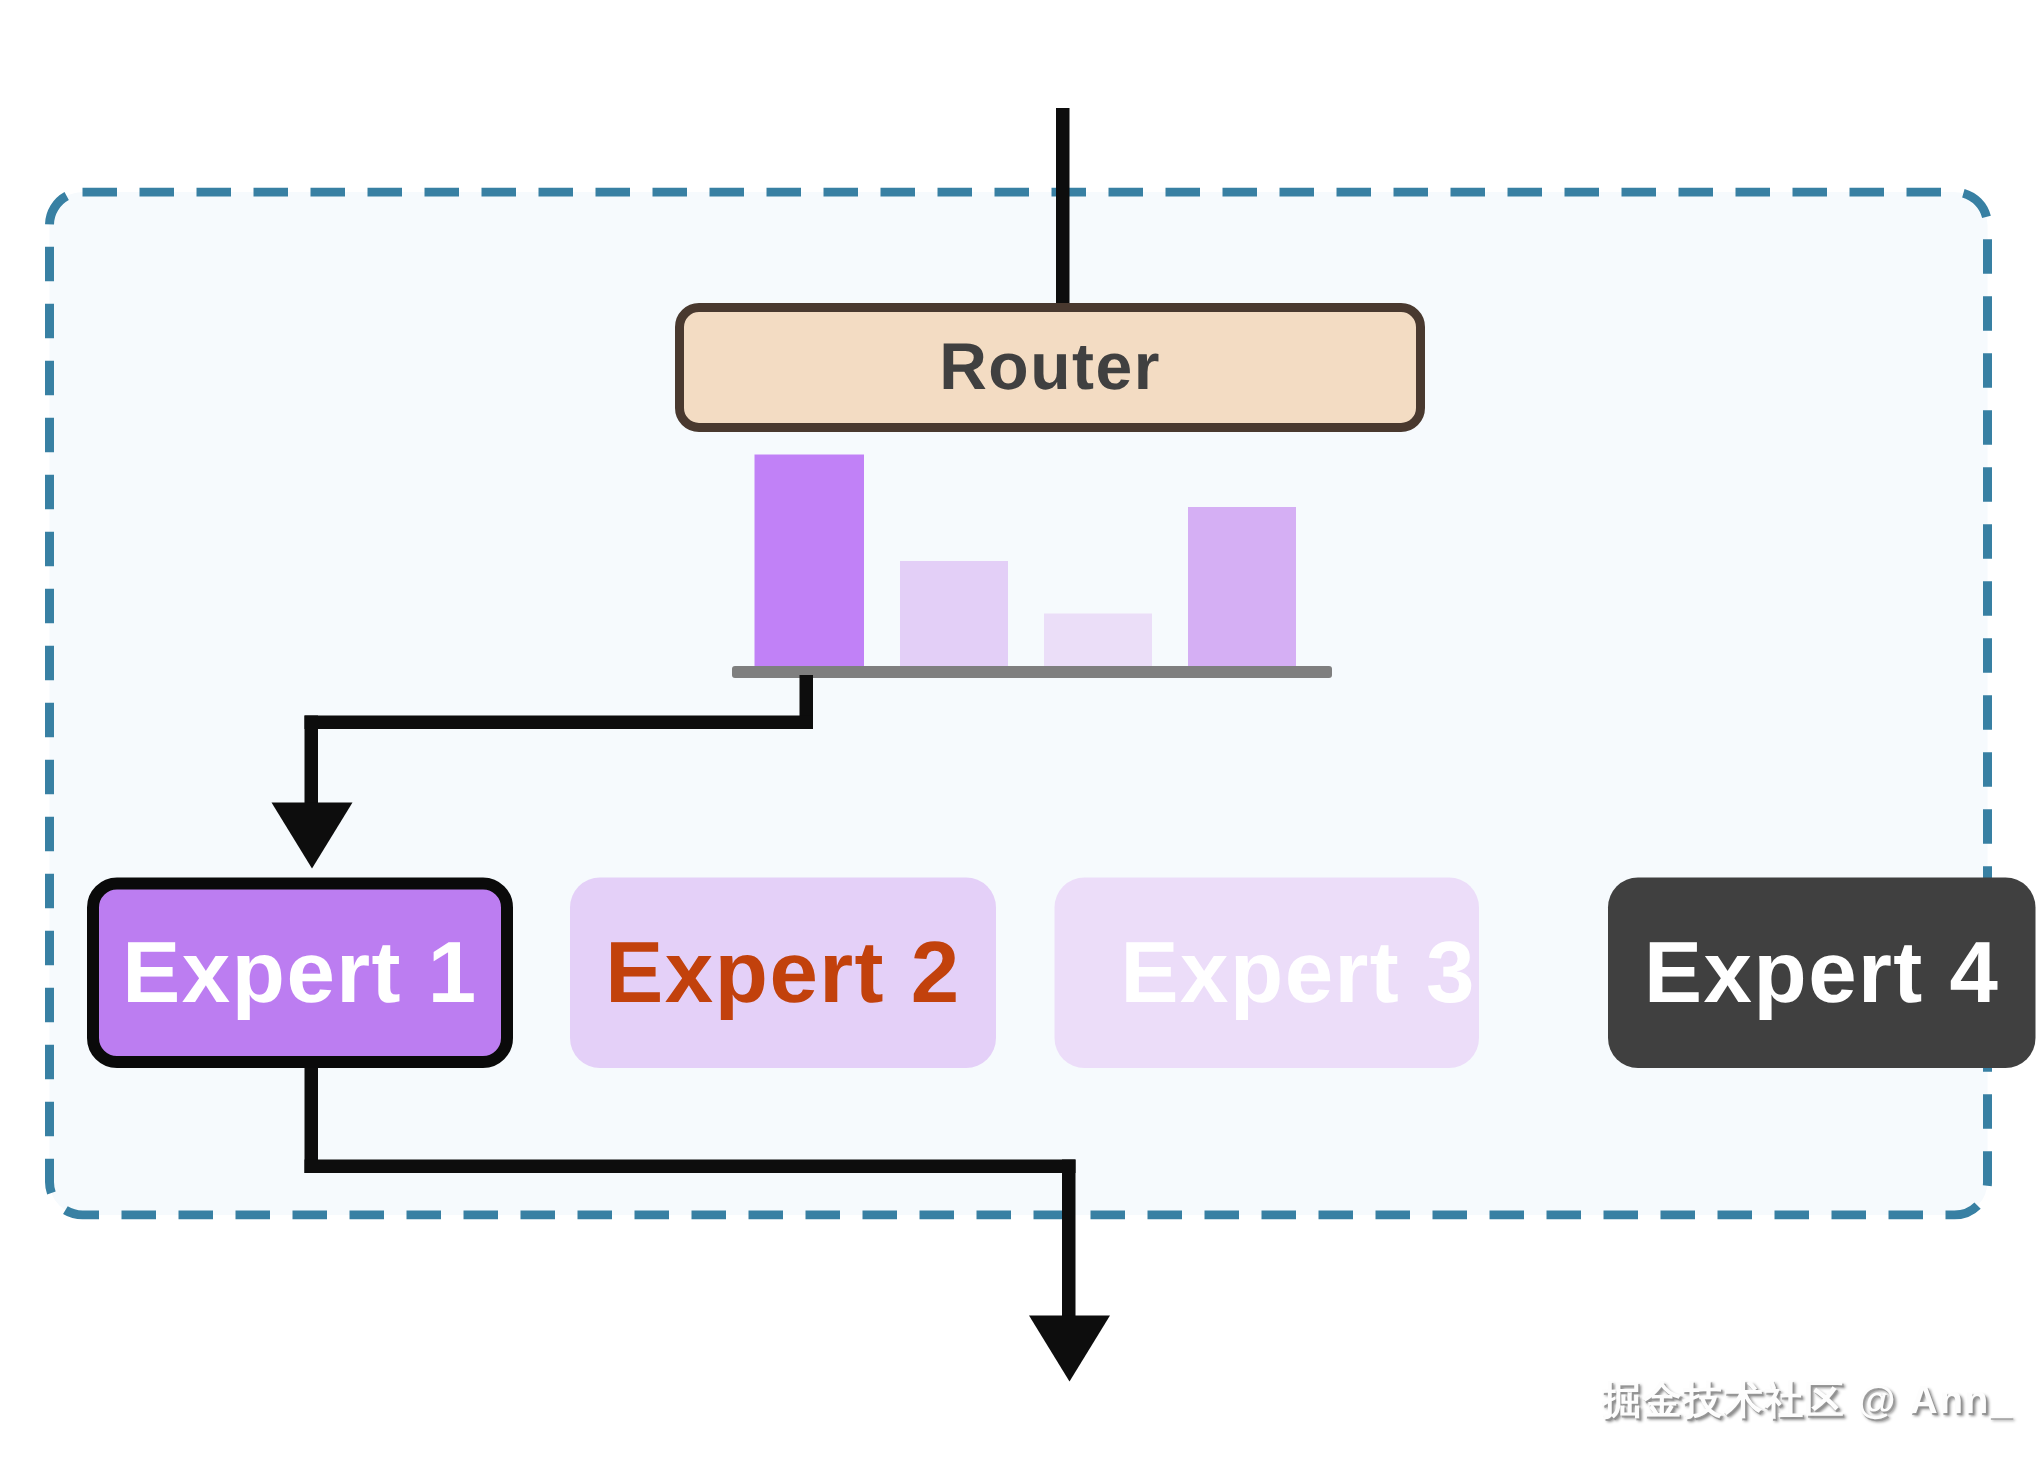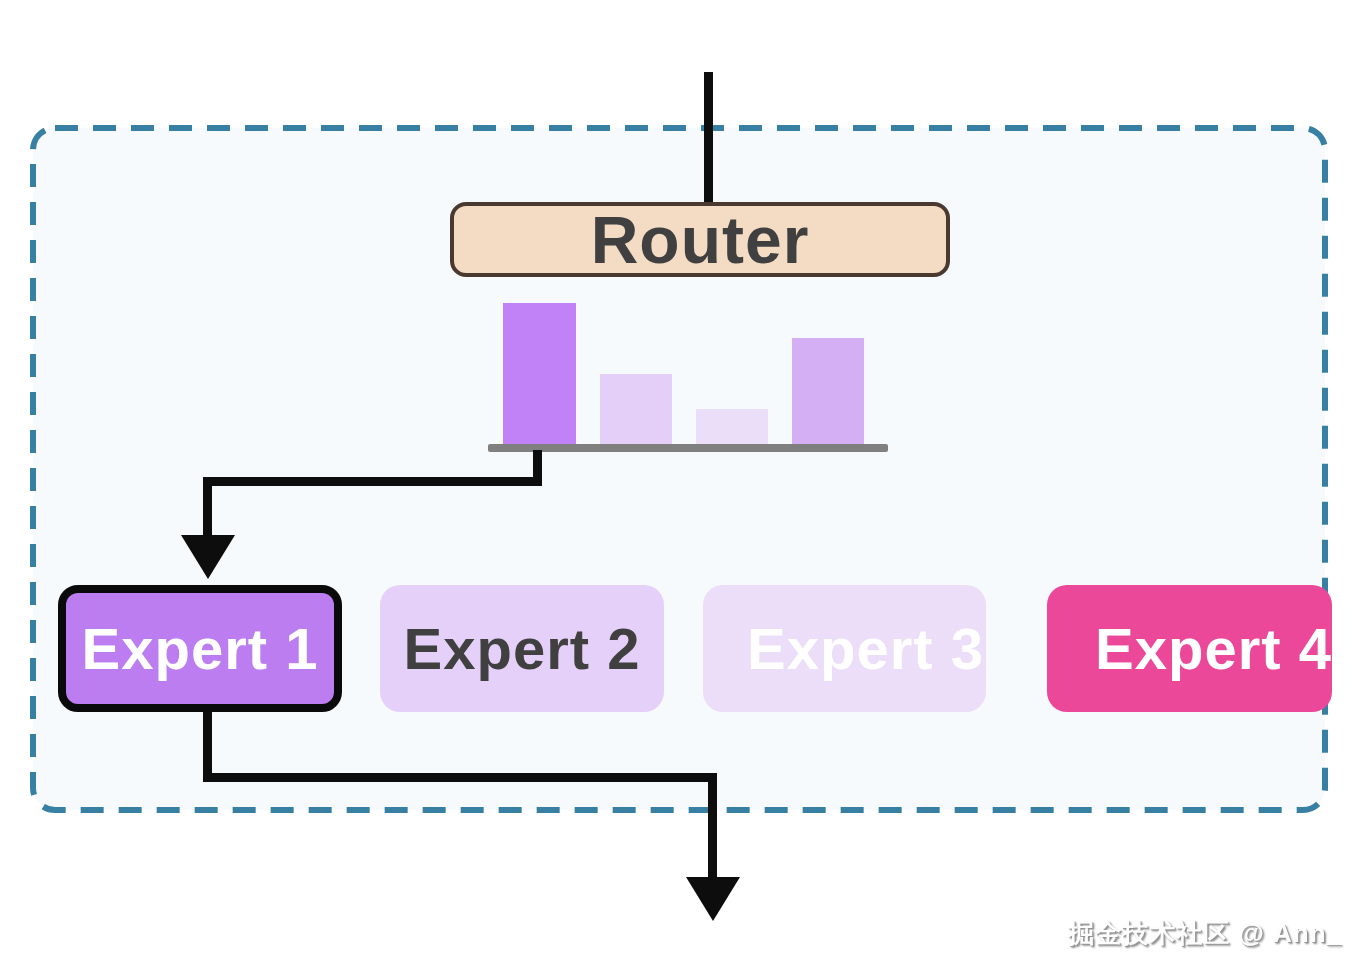--- a/index.html
+++ b/index.html
@@ -22,29 +22,29 @@
     top: 125px;
     width: 1298px;
     height: 688px;
   }
   
   .router-box {
     position: absolute;
     left: 450px;
     top: 202px;
     width: 500px;
-    height: 75px;
+    height: 86px;
     box-sizing: border-box;
     background: #f3dcc3;
-    border: 4px solid #000000;
+    border: 6px solid #000000;
     border-radius: 16px;
     display: flex;
     align-items: center;
     justify-content: center;
-    font-size: 66px;
+    font-size: 44px;
     font-weight: 700;
     color: #404040;
     letter-spacing: 1px;
   }
   
   .weight-bar {
     position: absolute;
     bottom: 522px;   
     width: 73px;
   }
@@ -121,27 +121,27 @@
   </div>
 
   <div class="arrow-seg" style="left: 533px; top: 450px; width: 9px; height: 36px; background: rgb(13, 13, 13);"></div>
   <div class="arrow-seg" style="left: 203px; top: 477px; width: 339px; height: 9px; background: rgb(13, 13, 13);"></div>
   <div class="arrow-seg" style="left: 203px; top: 477px; width: 9px; height: 60px; background: rgb(13, 13, 13);"></div>
   <div class="arrowhead" style="left: 181px; top: 535px; border-top-color: rgb(13, 13, 13);"></div>
 
   <div class="expert-box" style="left: 58px; width: 284px; background: rgb(188, 125, 241); color: rgb(255, 255, 255); border: 8px solid rgb(10, 10, 10);">
     <span>Expert 1</span>
   </div>
-  <div class="expert-box" style="left: 380px; width: 284px; background: rgb(228, 208, 248); color: #404040;">
+  <div class="expert-box" style="left: 380px; width: 284px; background: rgb(228, 208, 248); color: #c2410c;">
     <span>Expert 2</span>
   </div>
   <div class="expert-box" style="left: 703px; width: 283px; background: rgb(236, 221, 249); color: rgb(255, 255, 255); padding-left: 42px;">
     <span>Expert 3</span>
   </div>
-  <div class="expert-box" style="left: 1047px; width: 285px; background: #ec4899; color: rgb(255, 255, 255); justify-content: flex-end;">
+  <div class="expert-box" style="left: 1072px; width: 285px; background: #404040; color: rgb(255, 255, 255);">
     <span>Expert 4</span>
   </div>
 
   <div class="arrow-seg" style="left: 203px; top: 712px; width: 9px; height: 70px; background: rgb(13, 13, 13);"></div>
   <div class="arrow-seg" style="left: 203px; top: 773px; width: 514px; height: 9px; background: rgb(13, 13, 13);"></div>
   <div class="arrow-seg" style="left: 708px; top: 773px; width: 9px; height: 106px; background: rgb(13, 13, 13);"></div>
   <div class="arrowhead" style="left: 686px; top: 877px; border-top-color: rgb(13, 13, 13);"></div>
 
   <div class="watermark">掘金技术社区 @ Ann_</div>
 

